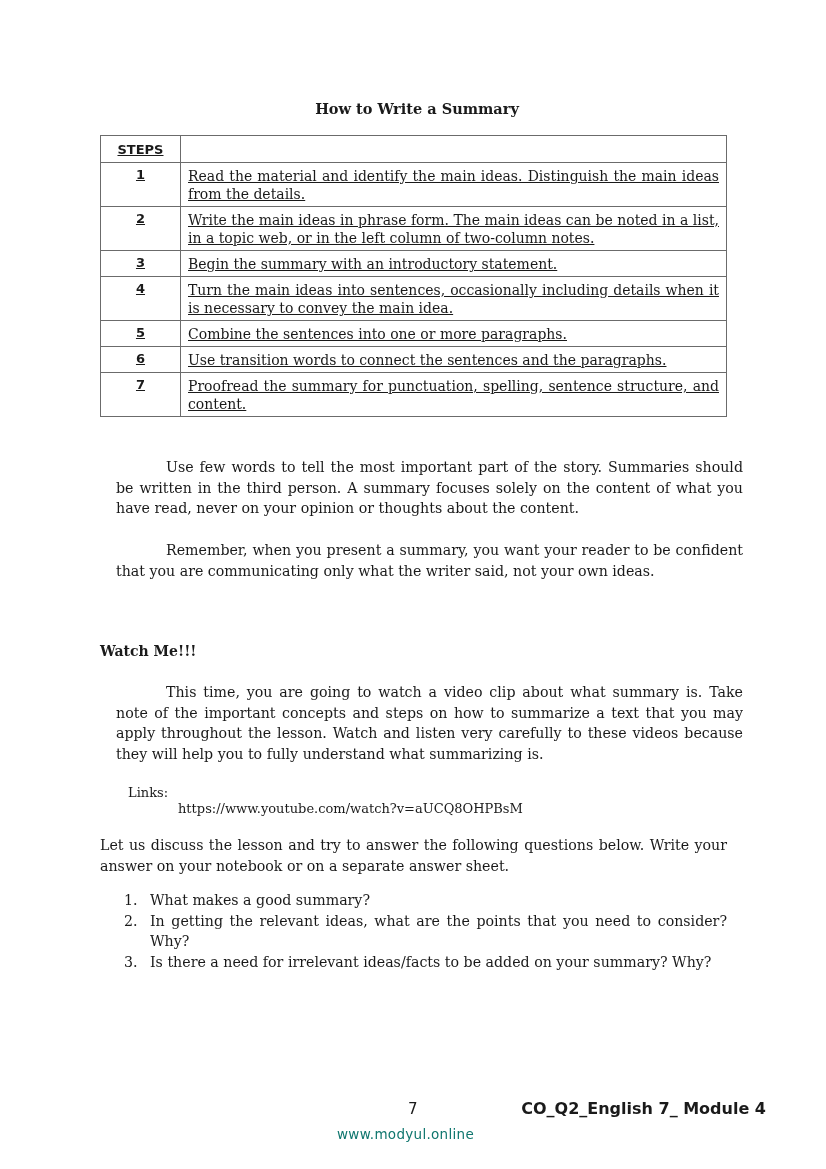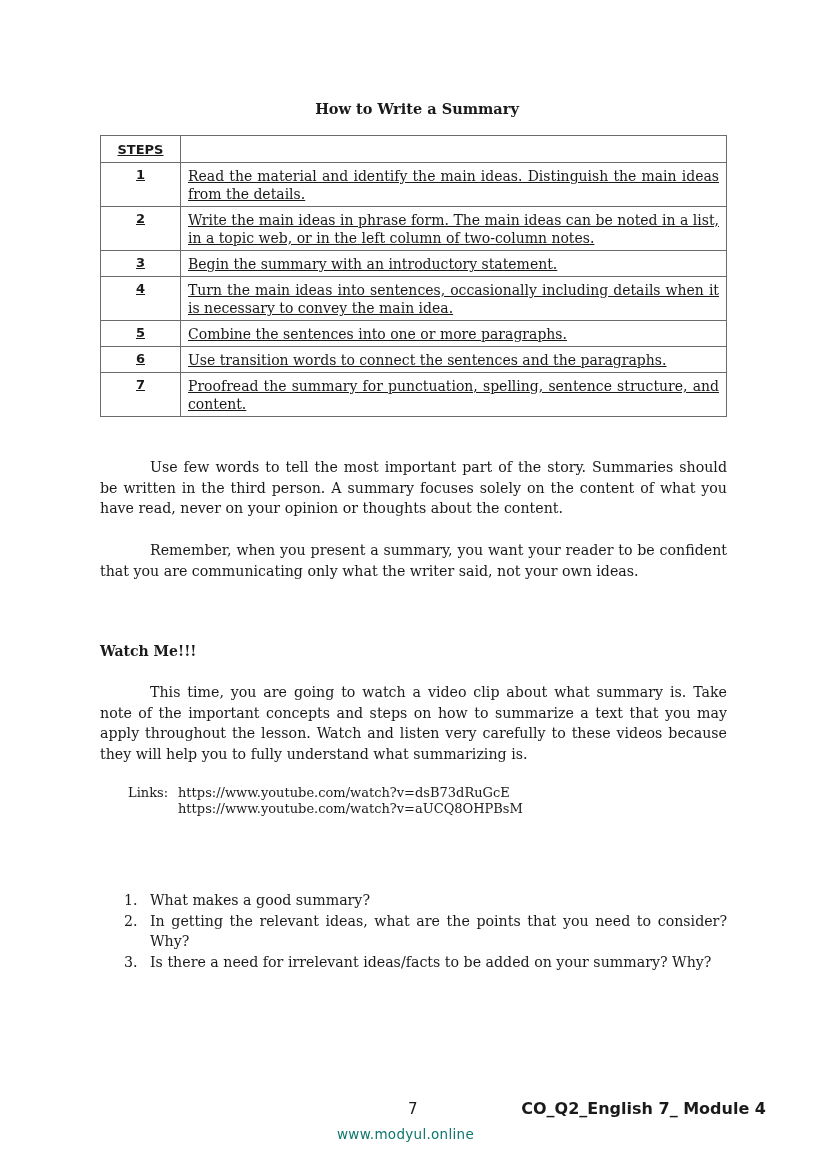--- a/index.html
+++ b/index.html
@@ -11,21 +11,21 @@
   table.steps { position: absolute; left: 100px; top: 135px; width: 627px;
                 border-collapse: collapse; font-size: 14px; line-height: 18px; }
   table.steps td { border: 1.5px solid #6b6b6b; vertical-align: top; text-decoration: underline; }
   table.steps td.num { width: 77px; text-align: center; font-weight: bold;
                        font-family: "DejaVu Sans", "Liberation Sans", sans-serif; font-size: 13px;
                        padding-top: 3px; }
   table.steps td.num.hdr { padding: 5px 0 3px 0; }
   table.steps td.txt { padding: 4px 7px 3px 7px; text-align: justify; }
   .para { position: absolute; left: 100px; width: 627px; font-size: 14.2px; line-height: 20.5px;
           text-align: justify; margin: 0; }
-  .indent { text-indent: 50px; }
+  .indent { text-indent: 50px; margin-left: 16px; }
   .heading { position: absolute; left: 100px; font-weight: bold; font-size: 14px; }
   .links { position: absolute; left: 100px; top: 785px; font-size: 13px; line-height: 16px; margin-left: 28px; }
   .links .row { display: flex; }
   .links .lbl { width: 50px; }
   ol.qs { position: absolute; left: 100px; top: 890px; width: 627px; margin: 0; padding: 0 0 0 50px;
           box-sizing: border-box; font-size: 14.2px; line-height: 20.5px; list-style: none; }
   ol.qs li { position: relative; text-align: justify; }
   ol.qs li .n { position: absolute; left: -26px; }
   .footer-num { position: absolute; left: 408px; top: 1100px; font-family: "DejaVu Sans", "Liberation Sans", sans-serif; font-size: 15px; }
   .footer-mod { position: absolute; right: 60px; top: 1099px; font-family: "DejaVu Sans", "Liberation Sans", sans-serif;
@@ -80,28 +80,28 @@
   <p class="para indent" style="top:457px">Use few words to tell the most important part of the story.  Summaries should be written in the third person. A summary focuses solely on the content of what you have read, never on your opinion or thoughts about the content.</p>
   <p class="para indent" style="top:540px">Remember, when you present a summary, you want your reader to be confident that you are communicating only what the writer said, not your own ideas.</p>
 
   <div class="heading" style="top:643px">Watch Me!!!</div>
 
   <p class="para indent" style="top:682px">This time, you are going to watch a video clip about what summary is. Take note of the important concepts and steps on how to summarize a text that you may apply throughout the lesson. Watch and listen very carefully to these videos because they will help you to fully understand what summarizing is.</p>
 
   <div class="links">
     <div class="row">
       <span class="lbl">Links:</span>
-      <span>https://www.youtube.com/watch?v=dsB73dRuGcE</span>
     </div>
     <div class="row">
       <span class="lbl"></span>
       <span>https://www.youtube.com/watch?v=aUCQ8OHPBsM</span>
     </div>
   </div>
 
+  <p class="para" style="top:835px"> Let us discuss the lesson and try to answer the following questions below. Write your answer on your notebook or on a separate answer sheet.</p>
 
   <ol class="qs">
     <li>
       <span class="n">1.</span>
       <span>What makes a good summary?</span>
     </li>
     <li>
       <span class="n">2.</span>
       <span>In getting the relevant ideas, what are the points that you need to consider? Why?</span>
     </li>

